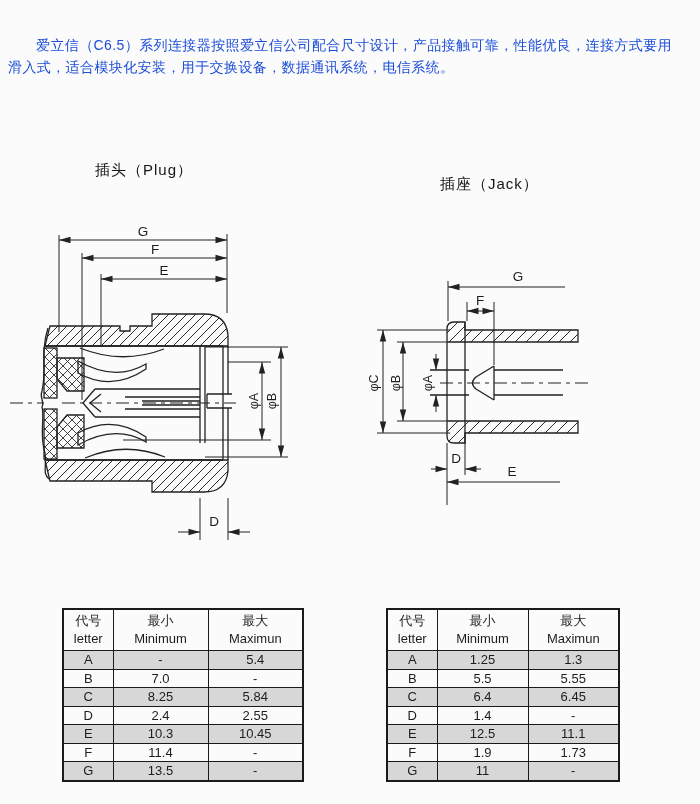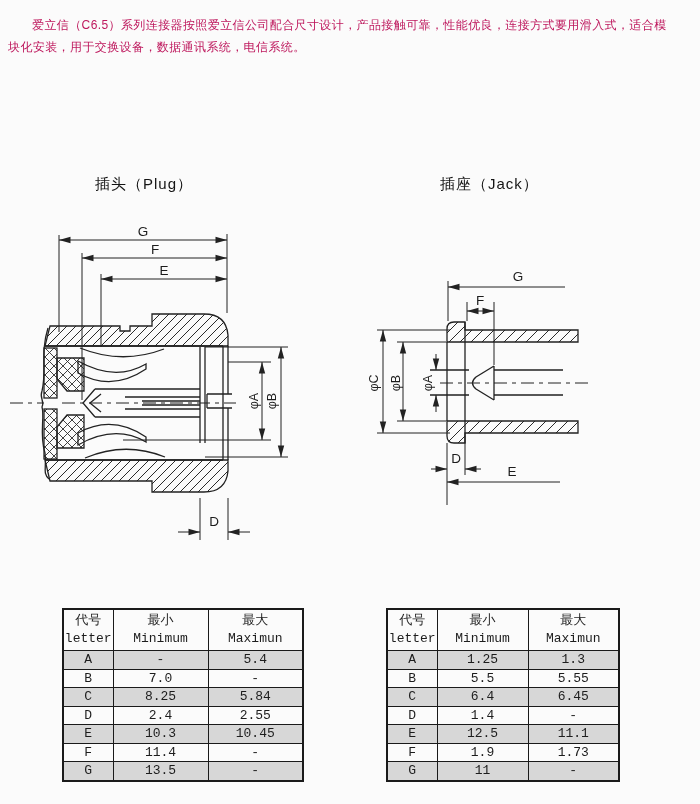--- a/index.html
+++ b/index.html
@@ -1,32 +1,32 @@
 <!DOCTYPE html>
 <html style="--bg: #fbfbfb; --ink: #1d1d1d; --shade: #d7d7d7; --tb: #1a1a1a;"><head>
 <meta charset="utf-8">
 <style>
   :root{ --bg:#fbfbfb; --ink:#1d1d1d; --shade:#d7d7d7; --tb:#1a1a1a; }
   html,body{margin:0;padding:0;}
   body{background:#e9e9e9;font-family:"Liberation Sans",sans-serif;}
   .page{position:relative;width:700px;height:804px;background:var(--bg);overflow:hidden;
         color:var(--ink);font-family:"Liberation Sans",sans-serif;}
-  .intro{position:absolute;left:8px;top:2px;width:668px;font-size:12px;line-height:22px;
-         text-indent:2em;letter-spacing:0.4px;color:#be185d;}
+  .intro{position:absolute;left:8px;top:20px;width:668px;font-size:14px;line-height:22px;
+         text-indent:2em;letter-spacing:0.4px;color:#1d4ed8;}
   .section-title{position:absolute;left:8px;top:136px;font-size:16px;font-weight:bold;
          letter-spacing:0.3px;white-space:nowrap;}
   .fig-label{position:absolute;font-size:15px;letter-spacing:1px;color:#141414;}
-  .fig-label.plug{left:95px;top:175px;}
+  .fig-label.plug{left:95px;top:161px;}
   .fig-label.jack{left:440px;top:175px;text-align:center;}
   svg.fig{position:absolute;}
   .tbl{position:absolute;top:608px;}
   .tbl.left{left:62px;width:242px;}
   .tbl.right{left:386px;width:234px;}
   table{border-collapse:collapse;width:100%;table-layout:fixed;
-        font-family:Liberation Mono, monospace;font-size:13px;color:var(--ink);
+        font-family:Liberation Sans, sans-serif;font-size:13px;color:var(--ink);
         border:2.5px solid var(--tb);}
   th,td{border:1.6px solid var(--tb);text-align:center;padding:0;font-weight:normal;}
   td{height:17.5px;}
   th{height:40px;vertical-align:middle;}
   th div{line-height:18px;}
   tr.shade td{background:var(--shade);}
   text{font-family:"Liberation Sans",sans-serif;}
 </style>
 </head>
 <body>

